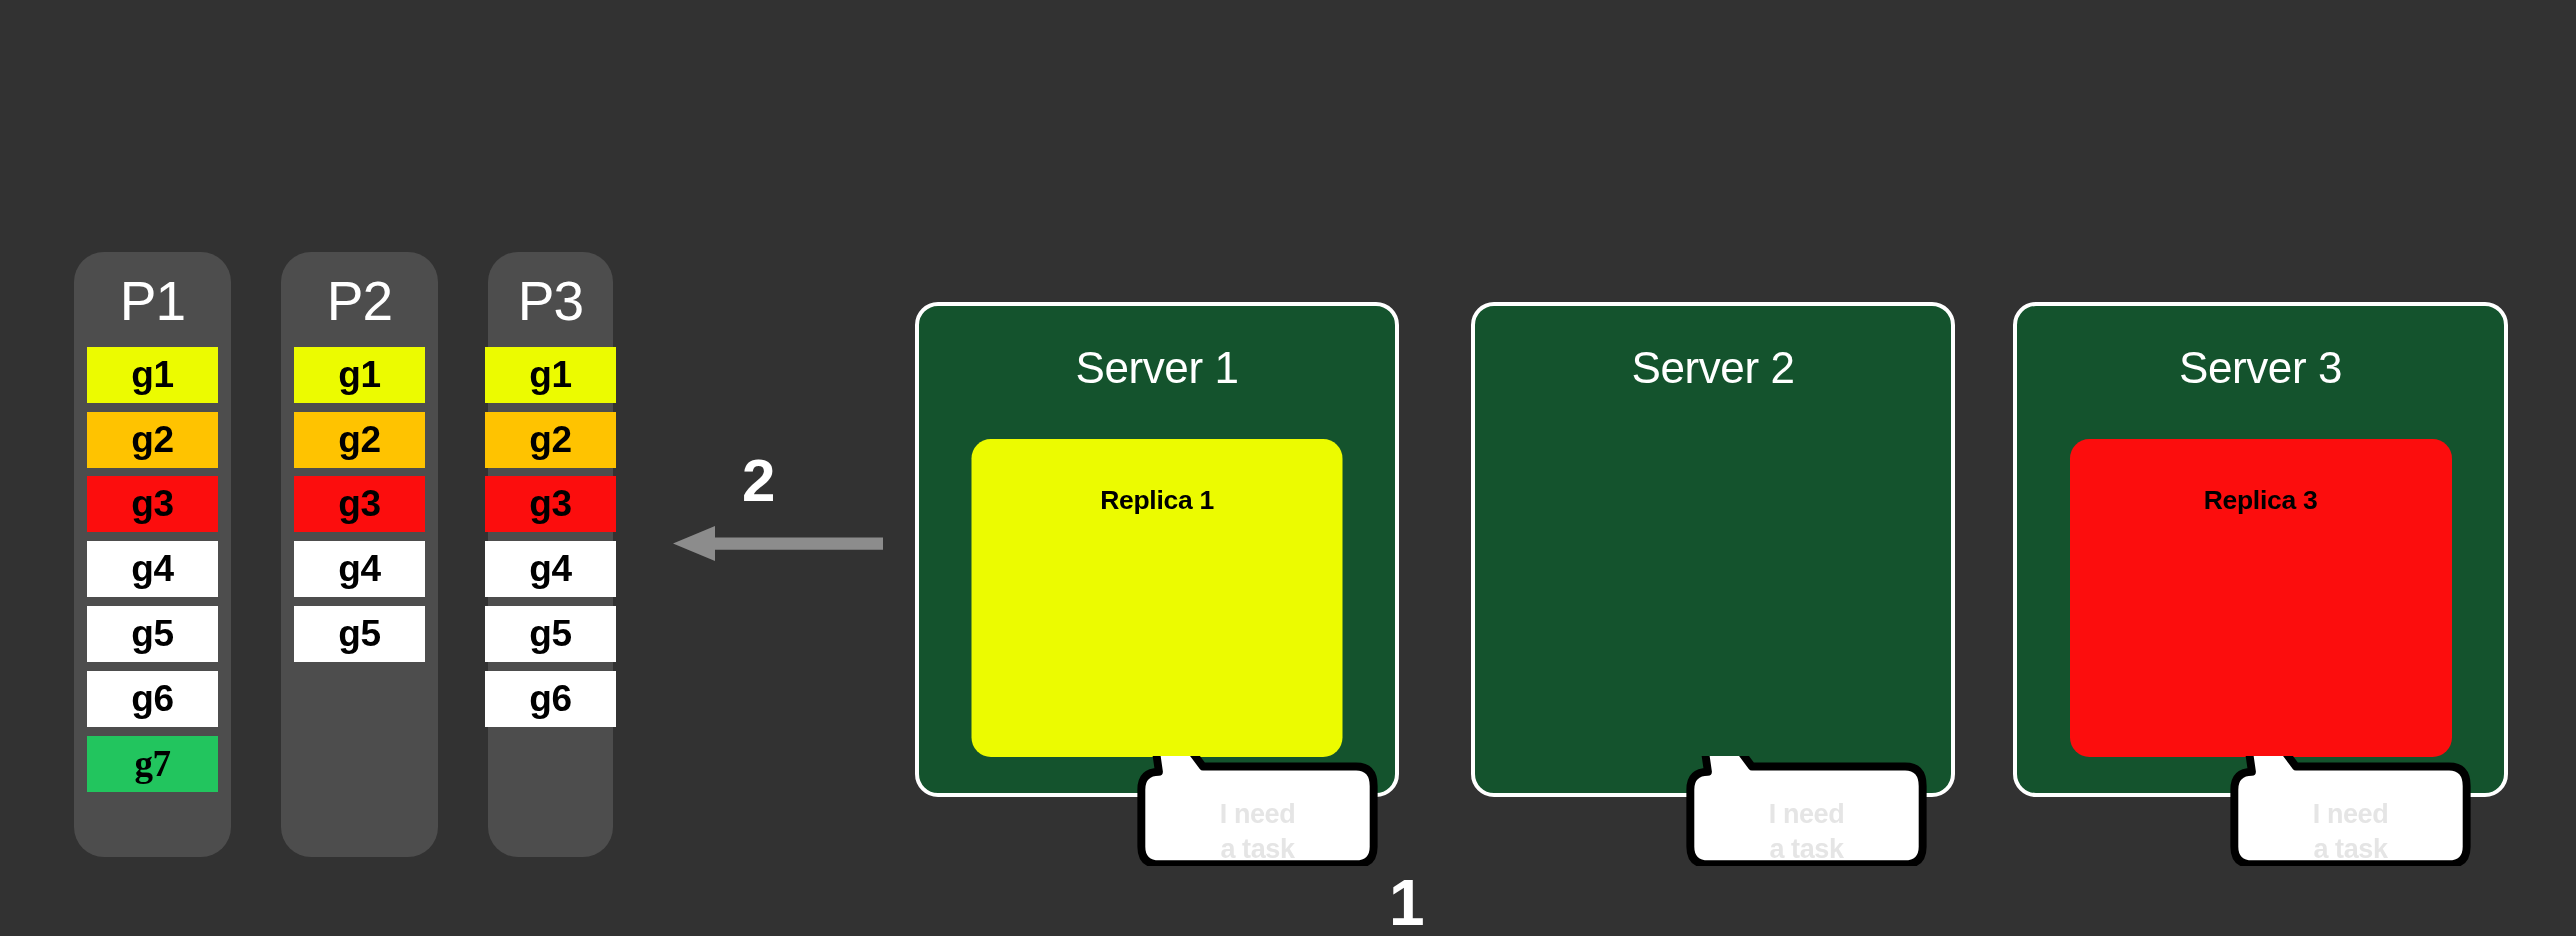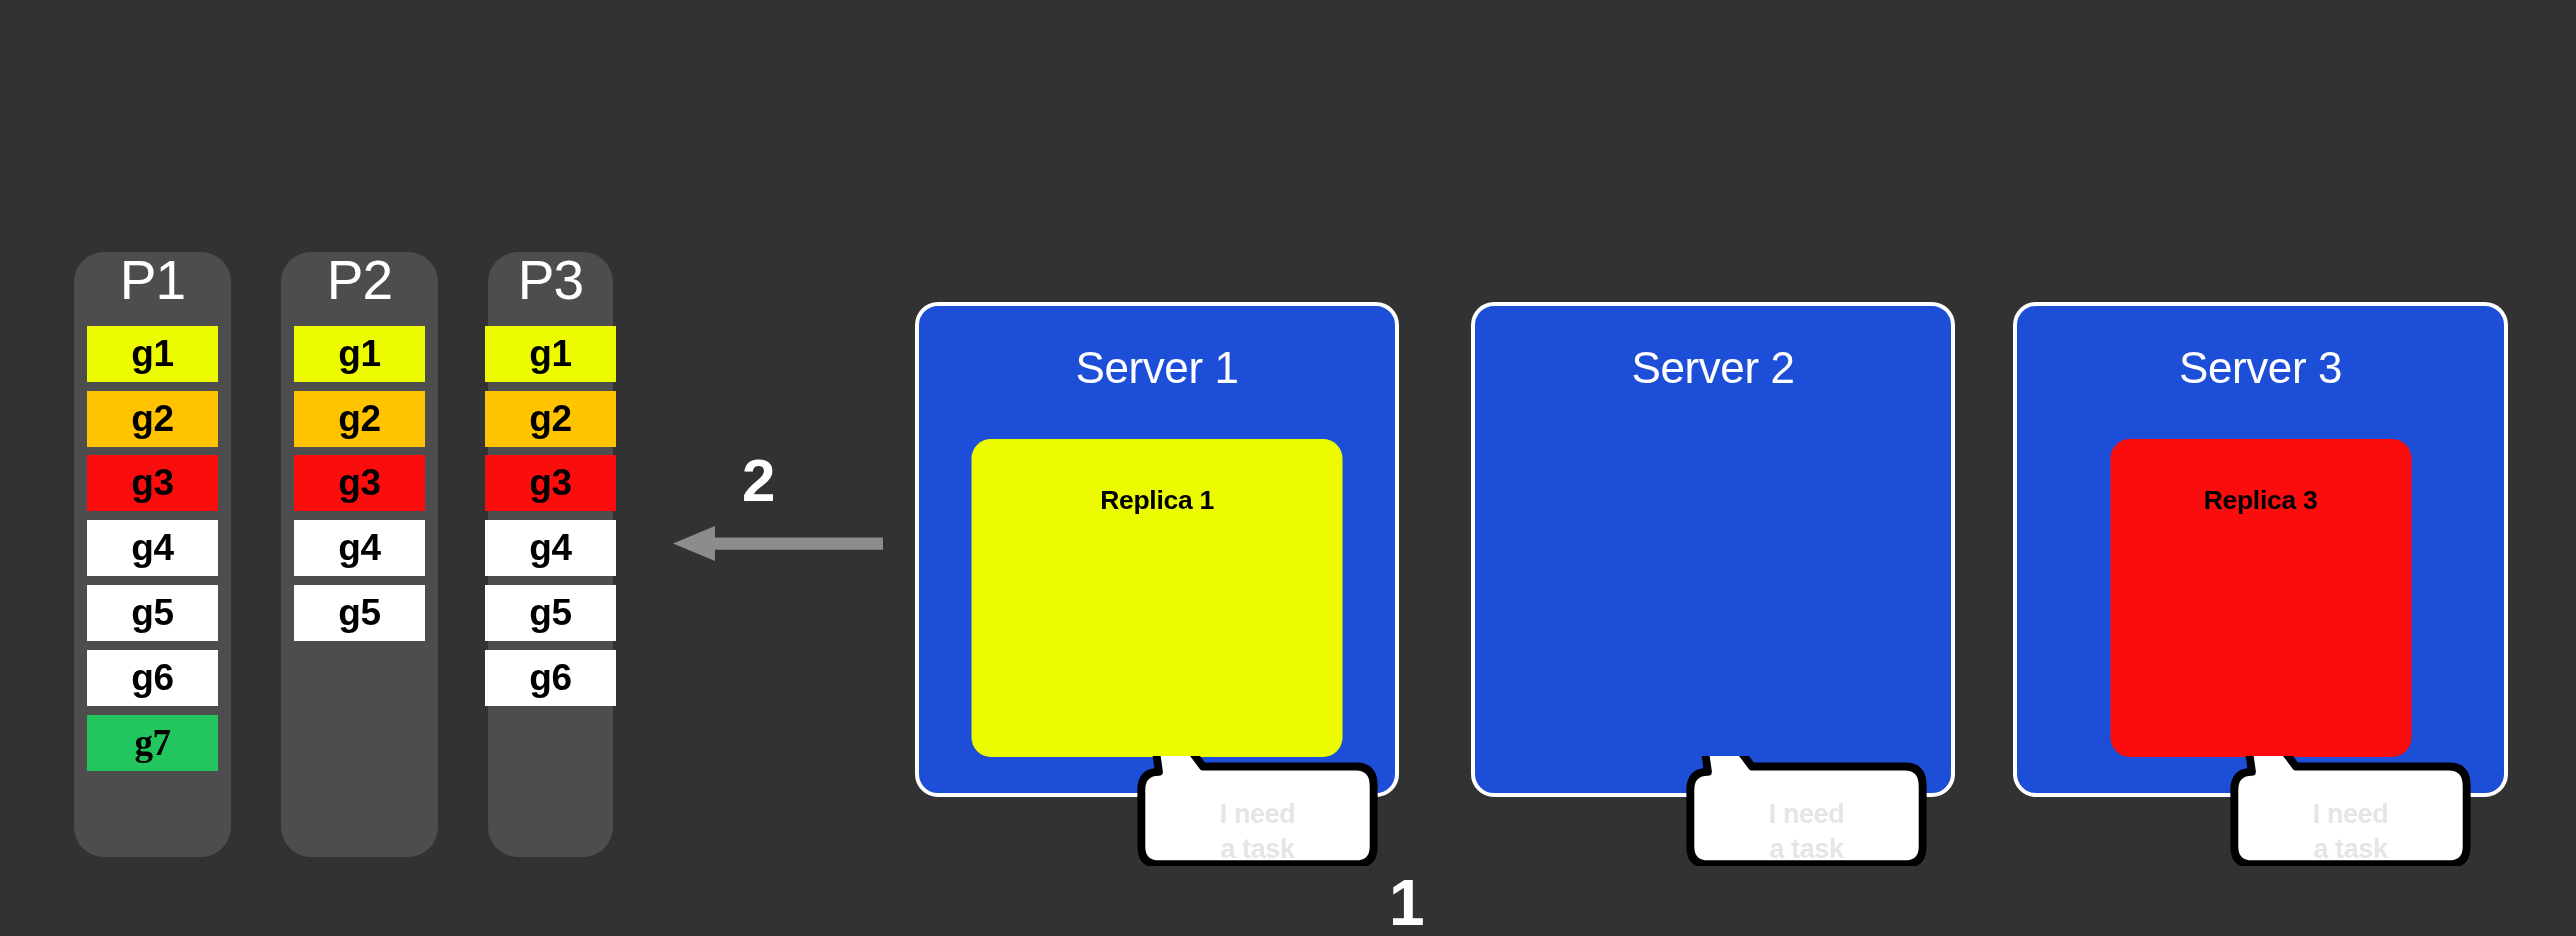--- a/index.html
+++ b/index.html
@@ -20,20 +20,21 @@
   }
 
   
   .partition {
     position: absolute;
     background: #4d4d4d;
     border-radius: 30px;
     display: flex;
     flex-direction: column;
     align-items: center;
+    padding-top: 21px;
   }
   .partition-title {
     color: #ffffff;
     font-size: 55px;
     font-weight: 400;
     line-height: 1.05;
     letter-spacing: -0.9px;
     margin-bottom: 16px;
     user-select: none;
   }
@@ -79,21 +80,21 @@
     font-size: 64px;
     font-weight: 700;
     user-select: none;
   }
 
   
   .server {
     position: absolute;
     border: 4.4px solid #ffffff;
     border-radius: 23px;
-    background: #1d4ed8;
+    background: #14532d;
     top: 302px;
     width: 484px;
     height: 495px;
   }
   #server-1 { left: 915px; }
   #server-2 { left: 1471px; }
   #server-3 { left: 2013px; width: 495px; }
 
   .server-title {
     position: absolute;
@@ -113,21 +114,21 @@
     left: 50%;
     transform: translateX(-50%);
     top: 133px;
     width: 371px;
     height: 318px;
     border-radius: 19.4px;
     display: flex;
     justify-content: center;
     padding-top: 46px;
   }
-  #server-3 .replica { width: 301px; }
+  #server-3 .replica { width: 382px; }
   .replica-label {
     color: #000000;
     font-size: 26.5px;
     font-weight: 700;
     letter-spacing: -0.3px;
     user-select: none;
   }
 
   
   .speech-bubble {

